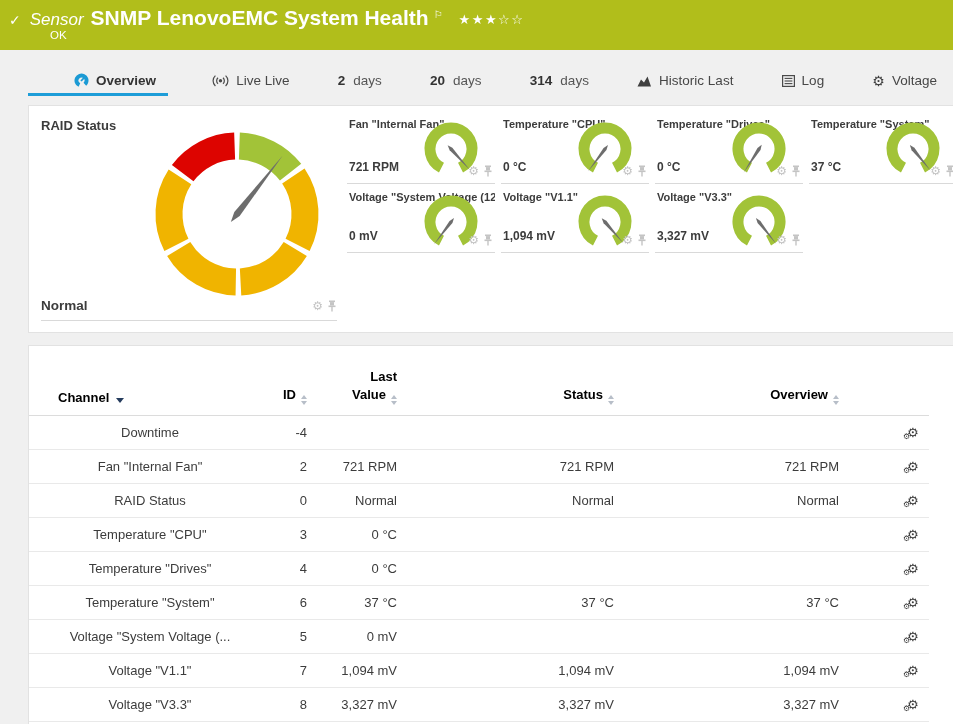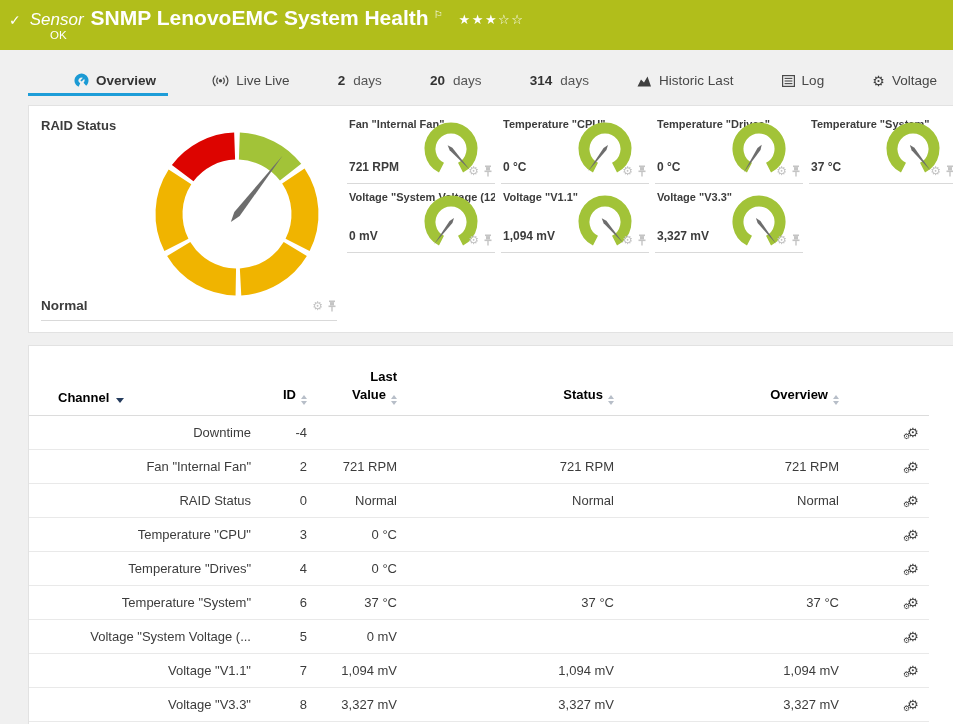--- a/index.html
+++ b/index.html
@@ -60,21 +60,21 @@
   .gauge-svg{position:absolute;right:14px;top:4px;}
   .gauge-cell .mini-icons{position:absolute;right:2px;bottom:6px;}
 
   
   #channel-table{border-collapse:collapse;table-layout:fixed;width:900px;margin:22px 0 0 0;}
   #channel-table th{color:#000000;font-size:13px;font-weight:700;vertical-align:bottom;
                     padding:0 0 10px 0;border-bottom:1px solid #dcdcdc;text-align:right;}
   #channel-table th.left{text-align:left;padding-left:29px;}
   #channel-table td{font-size:13px;color:#3c3c3c;padding:9px 0;border-bottom:1px solid #e9e9e9;
                     text-align:right;white-space:nowrap;overflow:hidden;}
-  #channel-table td.left{text-align:right;padding-left:20px;text-overflow:ellipsis;}
+  #channel-table td.left{text-align:center;padding-left:20px;text-overflow:ellipsis;}
   #channel-table td.icon-cell{text-align:left;padding-left:68px;}
   .lastvalue-head{display:inline-block;width:50px;text-align:right;line-height:1.35;}
   .caret-down{display:inline-block;width:0;height:0;border:4px solid transparent;border-top:5px solid #253c5d;
               border-bottom:0;margin-left:7px;position:relative;top:1px;}
   .sort{display:inline-flex;flex-direction:column;gap:2px;margin-left:5px;position:relative;top:0px;}
   .sort i{display:block;width:0;height:0;border:3px solid transparent;}
   .sort i.up{border-bottom:4px solid #b7bec8;border-top:0;}
   .sort i.down{border-top:4px solid #b7bec8;border-bottom:0;}
   .edit-gears{position:relative;display:inline-block;font-family:"DejaVu Sans",sans-serif;color:#3d3d3d;
               line-height:1;cursor:pointer;}

